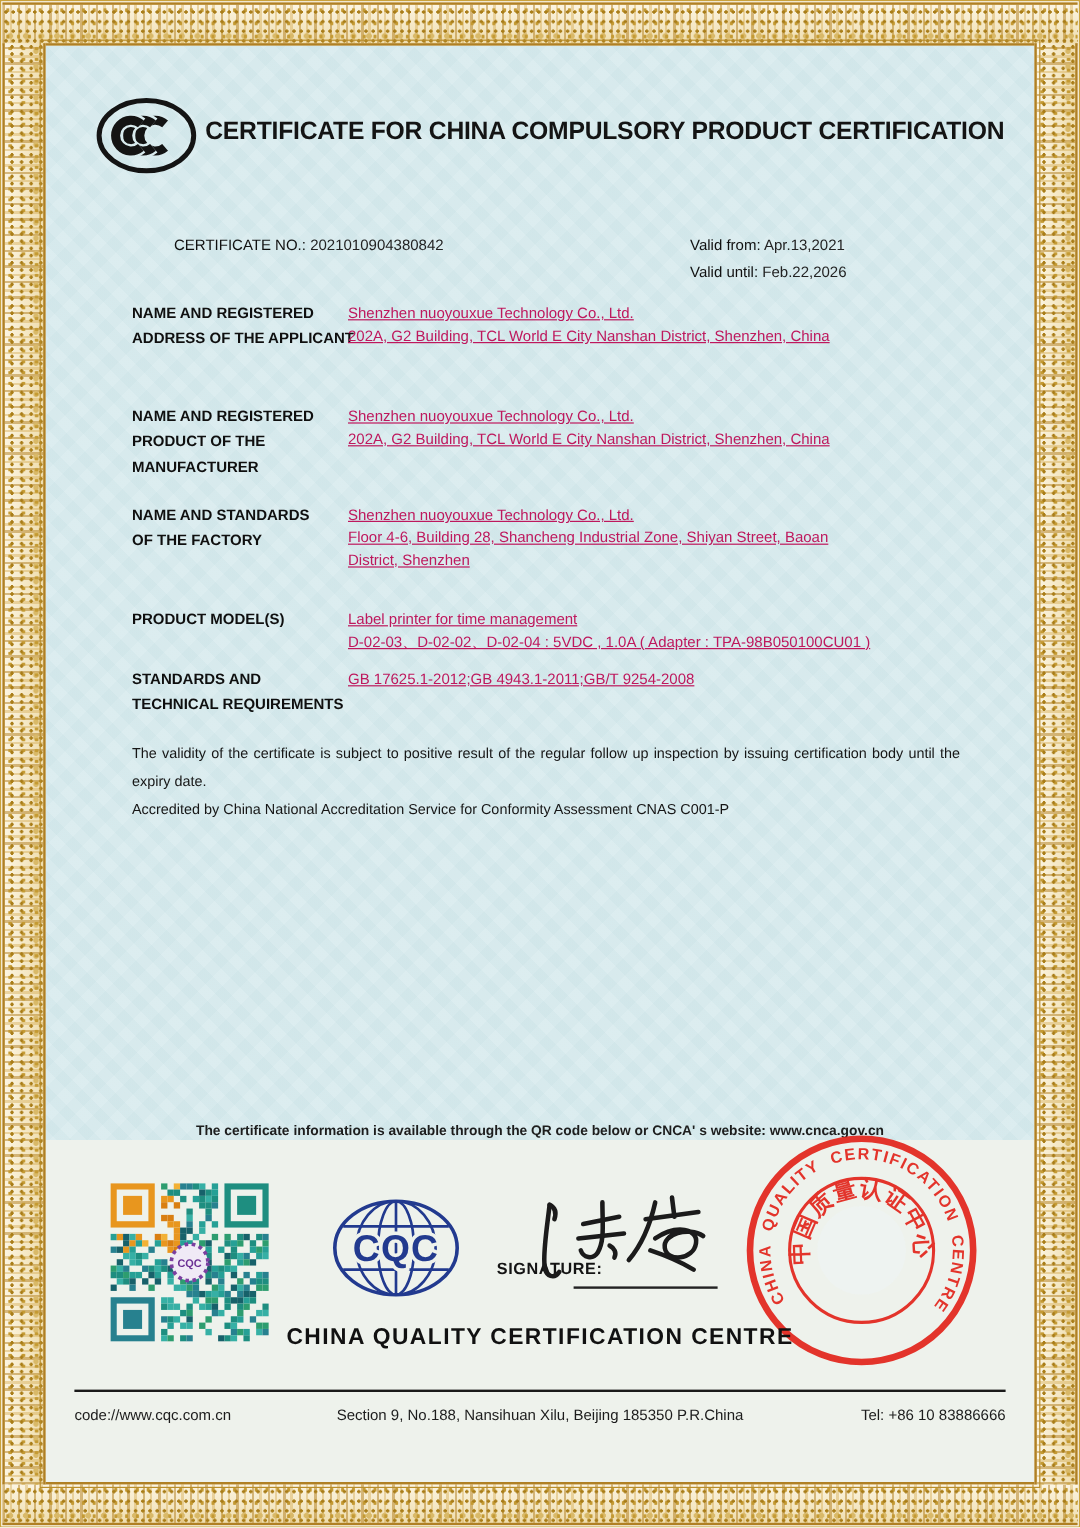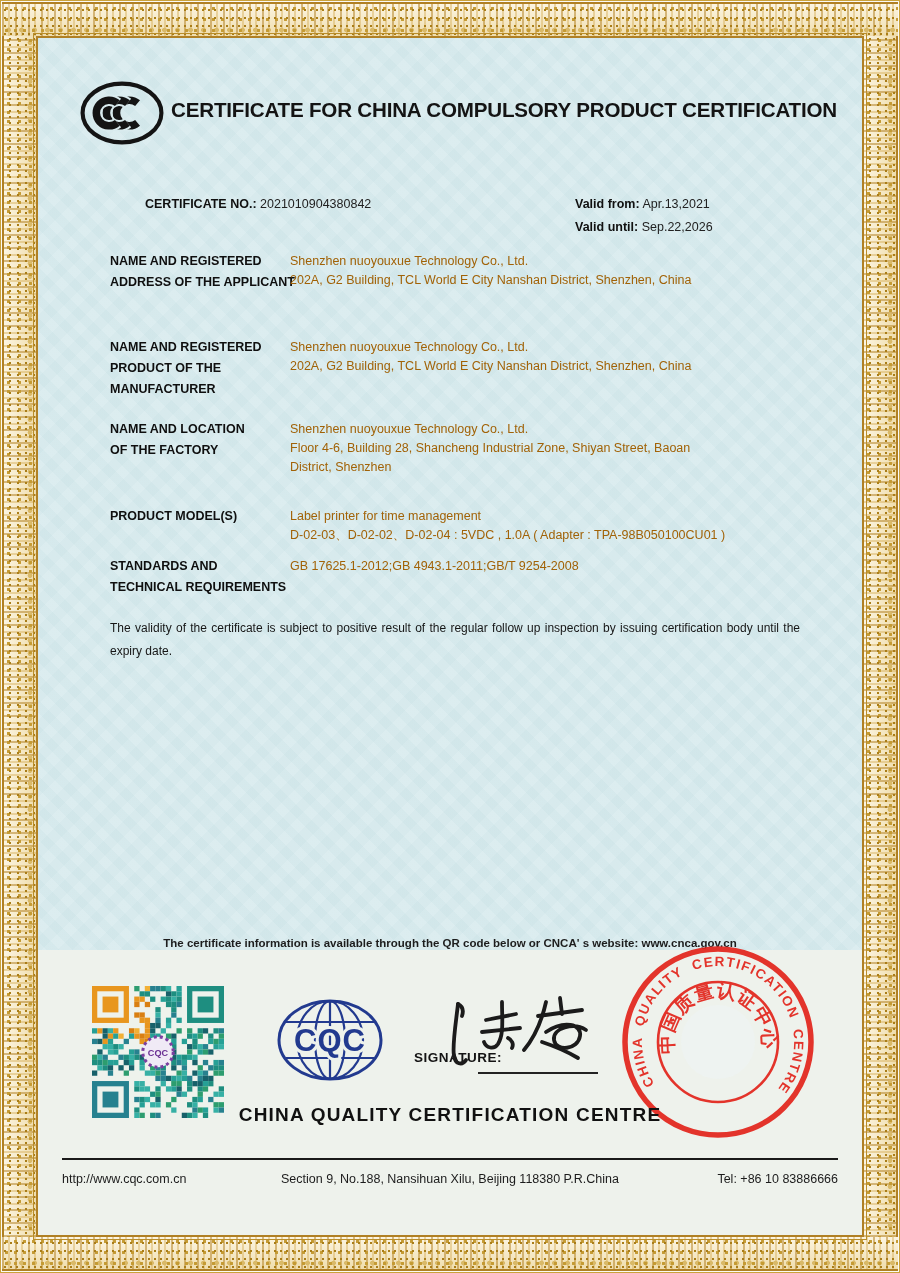--- a/index.html
+++ b/index.html
@@ -39,26 +39,26 @@
       repeating-linear-gradient(-45deg,rgba(255,255,255,.04) 0 11px,rgba(150,195,200,.05) 11px 22px);}
   
   .ccc-logo{position:absolute;left:44px;top:46px;width:88px;height:66px;}
   .title{position:absolute;left:118px;right:10px;top:64px;text-align:center;
     font-size:21px;font-weight:bold;color:#141414;letter-spacing:-.2px;transform:scaleX(.98);}
   
   .row-cert{position:absolute;left:0;right:0;top:163px;font-size:12.5px;}
   .certno{position:absolute;left:111px;white-space:nowrap;}
   .validfrom{position:absolute;left:541px;white-space:nowrap;}
   .validuntil{position:absolute;left:541px;top:23px;white-space:nowrap;}
-  .blabel{font-weight:bold;color:#101010;}
+  .blabel{font-weight:normal;color:#101010;}
   .bval{color:#222;}
   
   .field{position:absolute;left:0;right:0;}
   .flabel{position:absolute;left:76px;width:200px;font-weight:bold;font-size:12.5px;line-height:21px;color:#0f0f0f;}
-  .fvalue{position:absolute;left:256px;right:56px;font-size:12.5px;line-height:19px;color:#a16207;padding-top:1px;}
+  .fvalue{position:absolute;left:256px;right:56px;font-size:12.5px;line-height:19px;color:#be185d;padding-top:1px;text-decoration:underline;}
   
   .statement{position:absolute;left:76px;width:690px;top:583px;font-size:12px;line-height:23px;color:#161616;text-align:justify;}
   .statement p{margin:0;}
   .note{position:absolute;left:0;right:0;top:903px;text-align:center;font-size:11.5px;font-weight:bold;color:#1d1d1d;}
   
   .qr{position:absolute;left:58px;top:952px;width:132px;height:132px;}
   .cqc-logo{position:absolute;left:238px;top:960px;width:116px;height:92px;}
   .sig-label{position:absolute;left:380px;top:1016px;font-size:13.5px;font-weight:bold;letter-spacing:.5px;color:#141414;}
   .sig-line{position:absolute;left:444px;top:1038px;width:120px;height:2px;background:#232323;}
   .sig-strokes{position:absolute;left:408px;top:960px;width:180px;height:82px;}
@@ -104,21 +104,21 @@
       <div class="certno">
         <span class="blabel">CERTIFICATE NO.:</span>
         <span class="bval">2021010904380842</span>
       </div>
       <div class="validfrom">
         <span class="blabel">Valid from:</span>
         <span class="bval">Apr.13,2021</span>
       </div>
       <div class="validuntil">
         <span class="blabel">Valid until:</span>
-        <span class="bval">Sep.22,2026</span>
+        <span class="bval">Feb.22,2026</span>
       </div>
     </div>
 
     <div class="field" style="top:217px">
       <div class="flabel">
         <div>NAME AND REGISTERED</div>
         <div>ADDRESS OF THE APPLICANT</div>
       </div>
       <div class="fvalue">
         <div>Shenzhen nuoyouxue Technology Co., Ltd.</div>
@@ -133,21 +133,21 @@
         <div>MANUFACTURER</div>
       </div>
       <div class="fvalue">
         <div>Shenzhen nuoyouxue Technology Co., Ltd.</div>
         <div>202A, G2 Building, TCL World E City Nanshan District, Shenzhen, China</div>
       </div>
     </div>
 
     <div class="field" style="top:385px">
       <div class="flabel">
-        <div>NAME AND LOCATION</div>
+        <div>NAME AND STANDARDS</div>
         <div>OF THE FACTORY</div>
       </div>
       <div class="fvalue">
         <div>Shenzhen nuoyouxue Technology Co., Ltd.</div>
         <div>Floor 4-6, Building 28, Shancheng Industrial Zone, Shiyan Street, Baoan</div>
         <div>District, Shenzhen</div>
       </div>
     </div>
 
     <div class="field" style="top:472px">
@@ -165,20 +165,21 @@
         <div>STANDARDS AND</div>
         <div>TECHNICAL REQUIREMENTS</div>
       </div>
       <div class="fvalue">
         <div>GB 17625.1-2012;GB 4943.1-2011;GB/T 9254-2008</div>
       </div>
     </div>
 
     <div class="statement">
       <p>The validity of the certificate is subject to positive result of the regular follow up inspection by issuing certification body until the expiry date.</p>
+      <p>Accredited by China National Accreditation Service for Conformity Assessment CNAS C001-P</p>
     </div>
 
     <div class="note">The certificate information is available through the QR code below or CNCA' s website: www.cnca.gov.cn</div>
 
     <svg class="qr" id="qr-svg" viewBox="0 0 130 130">
         <rect x="41.6" y="0" width="5.2" height="5.2" fill="#2d9d6f"></rect>
         <rect x="52" y="0" width="5.2" height="5.2" fill="#f2b135"></rect>
         <rect x="57.2" y="0" width="5.2" height="5.2" fill="#27818f"></rect>
         <rect x="62.400000000000006" y="0" width="5.2" height="5.2" fill="#27818f"></rect>
         <rect x="67.60000000000001" y="0" width="5.2" height="5.2" fill="#1e8e80"></rect>
@@ -471,18 +472,18 @@
       </text>
       <text class="inntext">
         <textPath href="#stamp-inner-path" startOffset="4">中国质量认证中心</textPath>
       </text>
     </svg>
 
     <div class="org-heading">CHINA QUALITY CERTIFICATION CENTRE</div>
     <div class="divider"></div>
 
     <div class="footer-row">
-      <span class="f-left">http://www.cqc.com.cn</span>
-      <span class="f-center">Section 9, No.188, Nansihuan Xilu, Beijing 118380 P.R.China</span>
+      <span class="f-left">code://www.cqc.com.cn</span>
+      <span class="f-center">Section 9, No.188, Nansihuan Xilu, Beijing 185350 P.R.China</span>
       <span class="f-right">Tel: +86 10 83886666</span>
     </div>
   </div>
 </div>
 
 </body></html>

